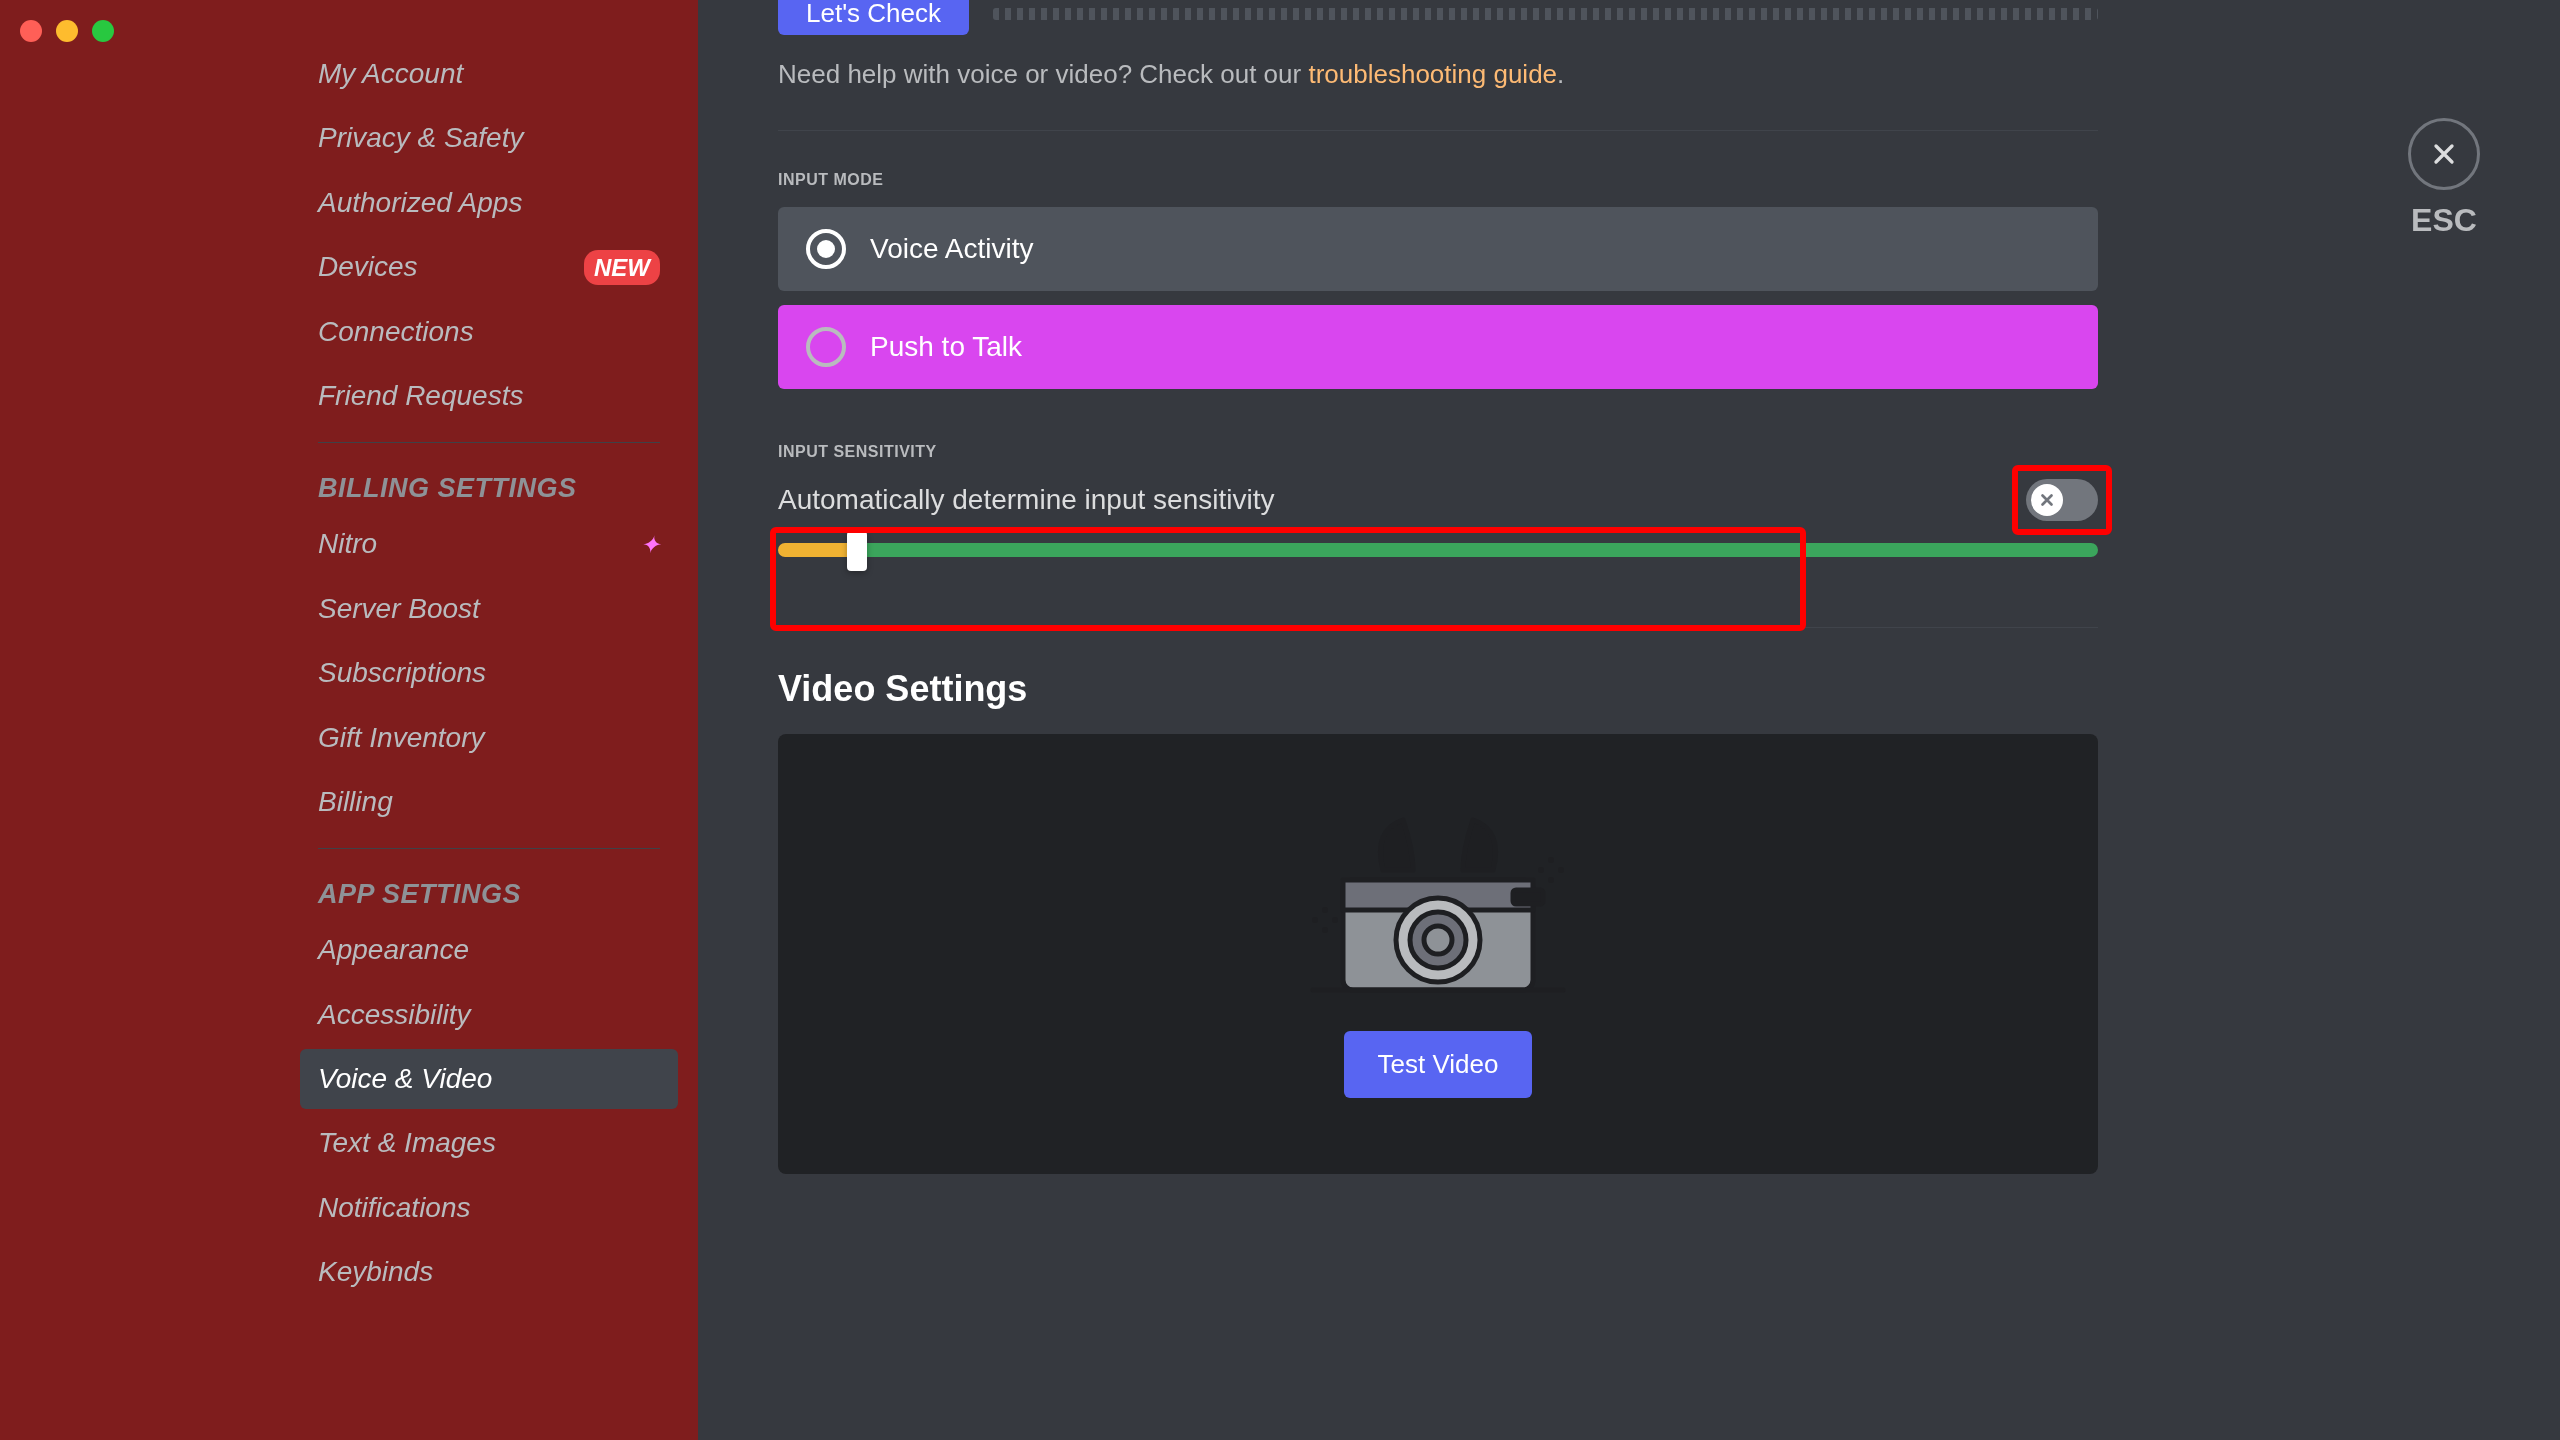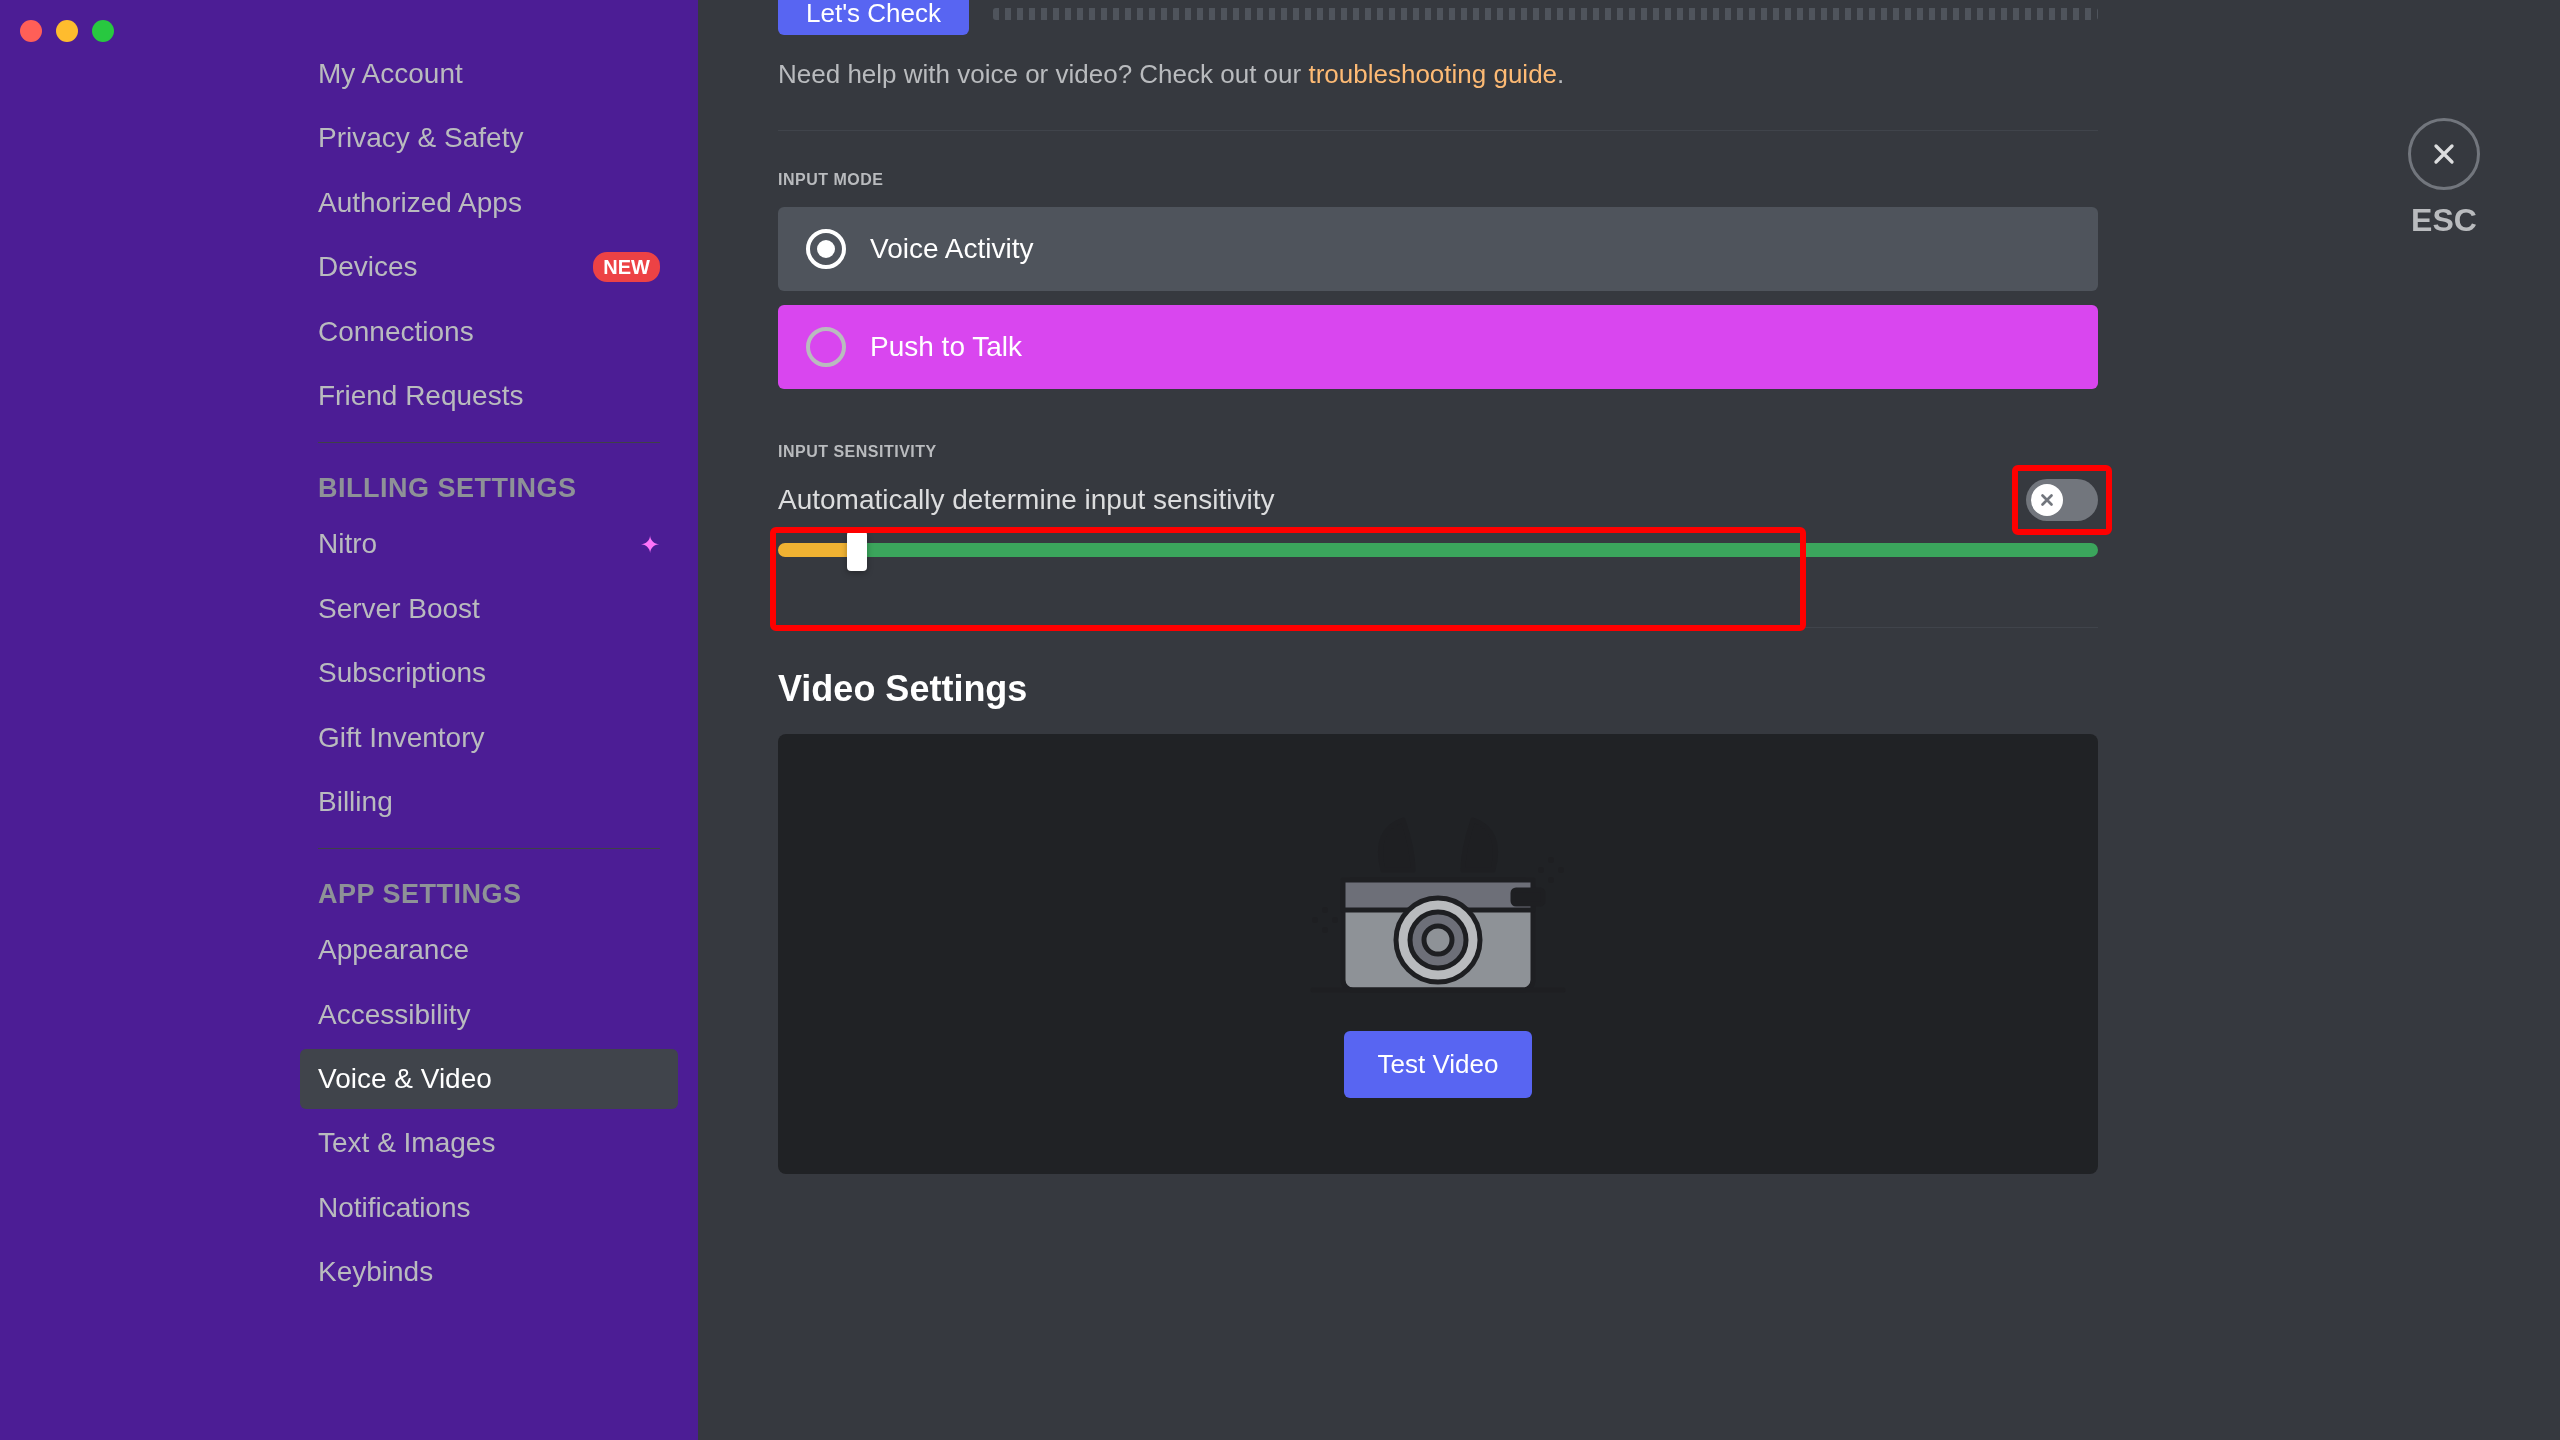--- a/index.html
+++ b/index.html
@@ -21,23 +21,24 @@
     display: flex; gap: 14px;
     z-index: 100;
   }
   .tl { width: 22px; height: 22px; border-radius: 50%; }
   .tl-red { background: #ff5f57; }
   .tl-yellow { background: #febc2e; }
   .tl-green { background: #28c840; }
 
   .sidebar {
     width: 698px;
-    background: #4c1d95;
+    background: #7f1d1d;
     padding: 40px 20px 40px 300px;
     overflow-y: auto;
+    font-style: italic;
   }
   .sb-item {
     padding: 12px 18px;
     margin: 4px 0;
     border-radius: 6px;
     font-size: 28px;
     color: #b9bbbe;
     display: flex;
     align-items: center;
     justify-content: space-between;
@@ -54,21 +55,21 @@
     text-transform: uppercase;
   }
   .sb-divider {
     height: 1px;
     background: #3f4147;
     margin: 16px 18px;
   }
   .badge-new {
     background: #ed4245;
     color: #fff;
-    font-size: 20px;
+    font-size: 24px;
     font-weight: 700;
     padding: 2px 10px;
     border-radius: 14px;
   }
   .nitro-icon {
     color: #ff73fa;
     font-size: 24px;
   }
 
   .content {

